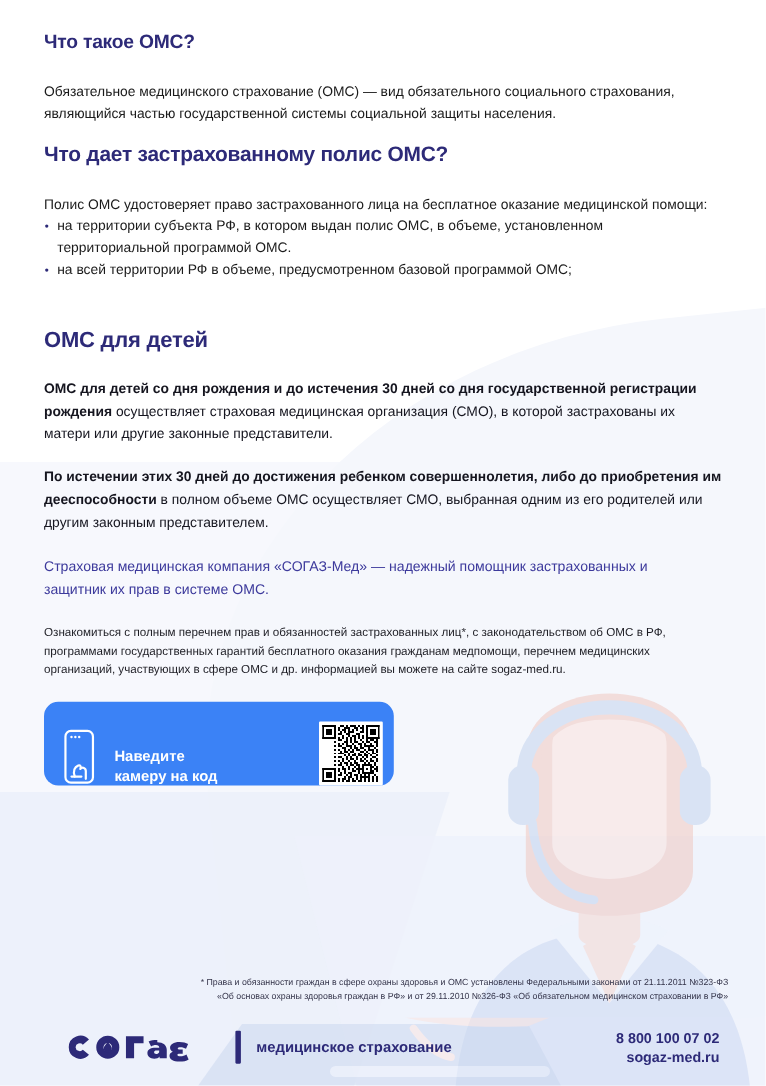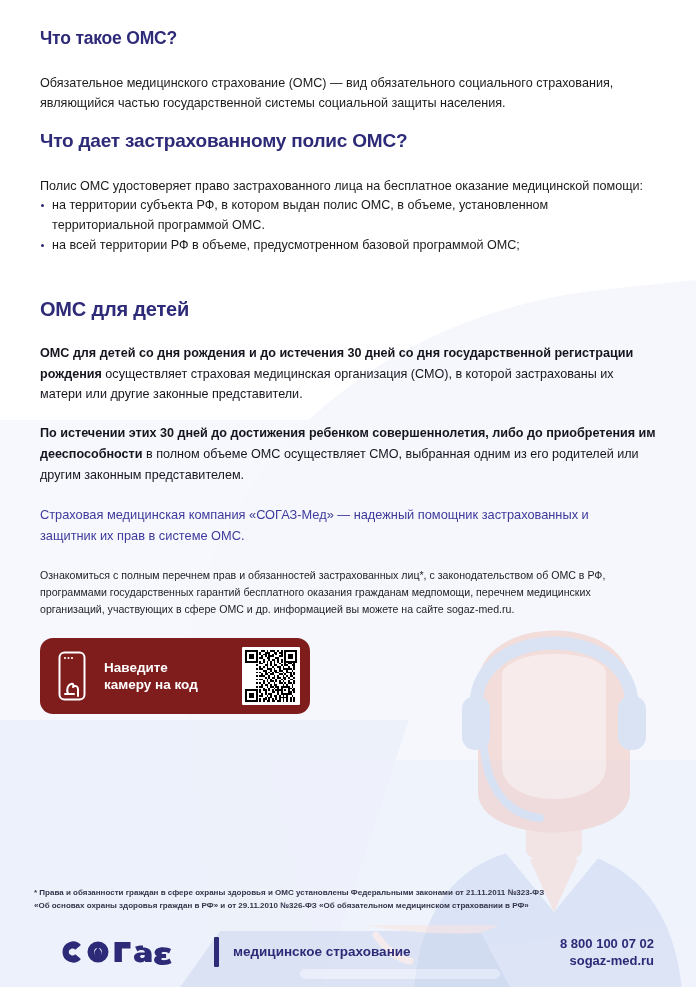--- a/index.html
+++ b/index.html
@@ -163,26 +163,26 @@
     margin: 20px 0 0 0;
     font-size: 10.6px;
     line-height: 1.62;
     color: #1d1d24;
     max-width: 600px;
   }
 
   
   .qr-box {
     margin-top: 20px;
-    width: 270px;
+    width: 318px;
     height: 76px;
-    background: #7f1d1d;
+    background: #3b82f6;
     border-radius: 13px;
     display: flex;
-    align-items: center;
+    align-items: flex-end;
     box-sizing: border-box;
     padding: 0 10px 0 16px;
   }
   .qr-phone {
     flex: 0 0 auto;
     width: 34px;
     height: 52px;
   }
   .qr-text {
     flex: 1 1 auto;
@@ -206,26 +206,25 @@
   
   .footer {
     position: absolute;
     left: 0;
     right: 0;
     bottom: 0;
     z-index: 4;
     padding: 0 34px 18px 34px;
   }
   .footer-note {
-    text-align: left;
+    text-align: right;
     font-size: 8px;
     line-height: 1.62;
     color: #34344a;
     margin: 0 0 22px 0;
-    font-weight: bold;
   }
   .footer-bar {
     display: flex;
     align-items: center;
     justify-content: space-between;
     padding: 0 8px;
   }
   .brand {
     display: flex;
     align-items: center;

